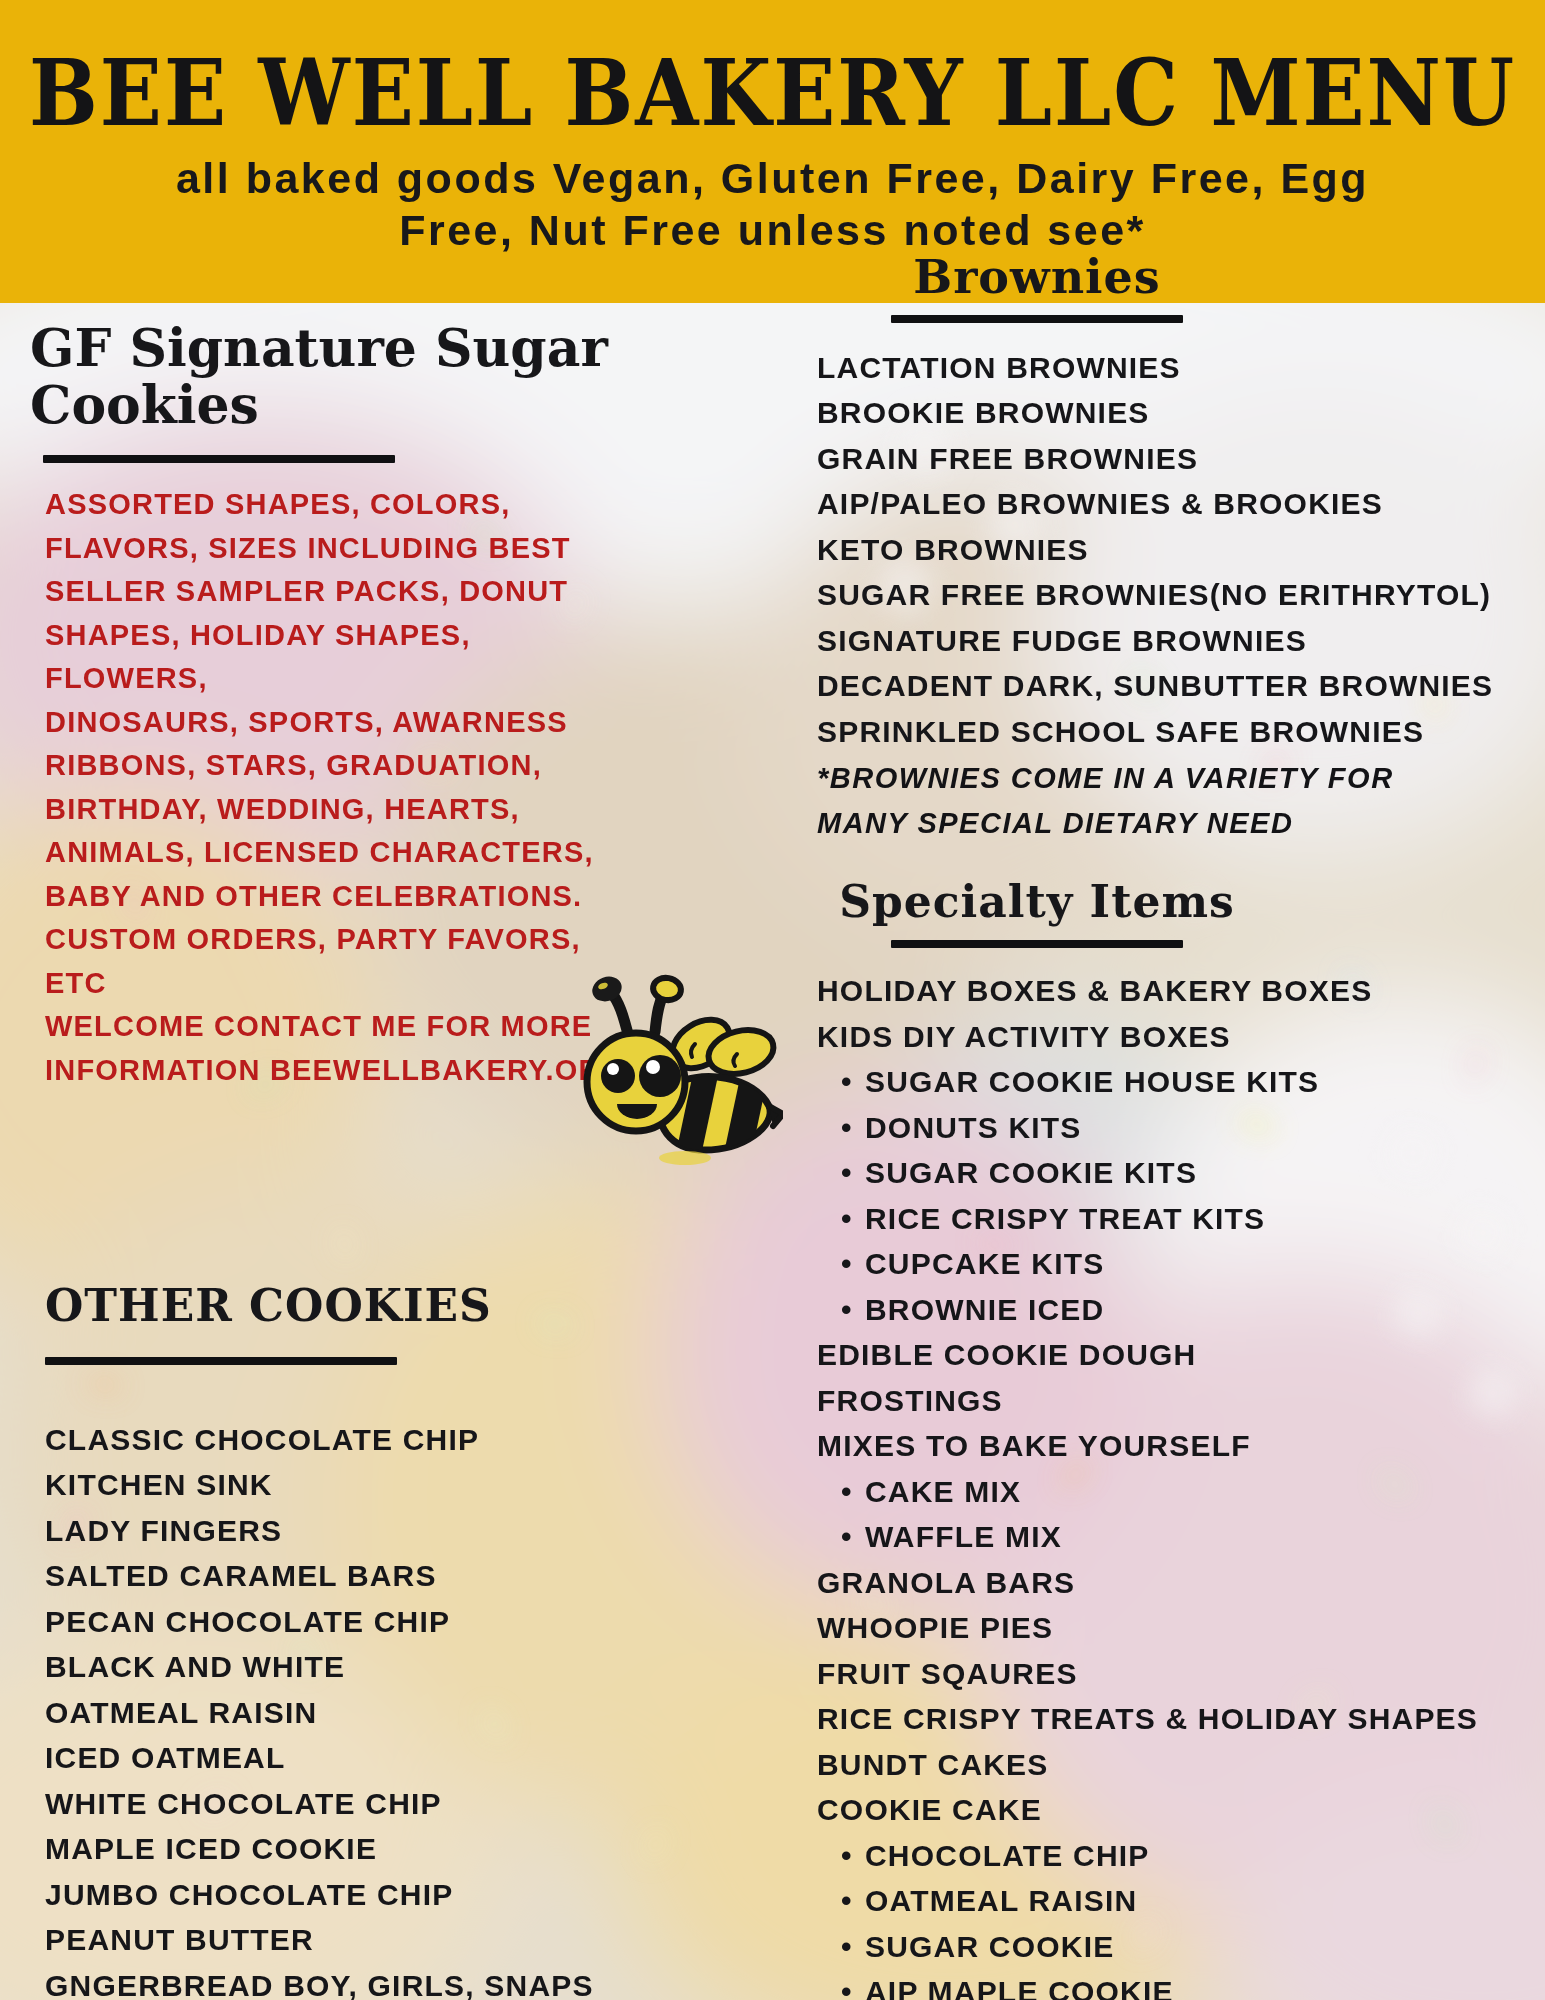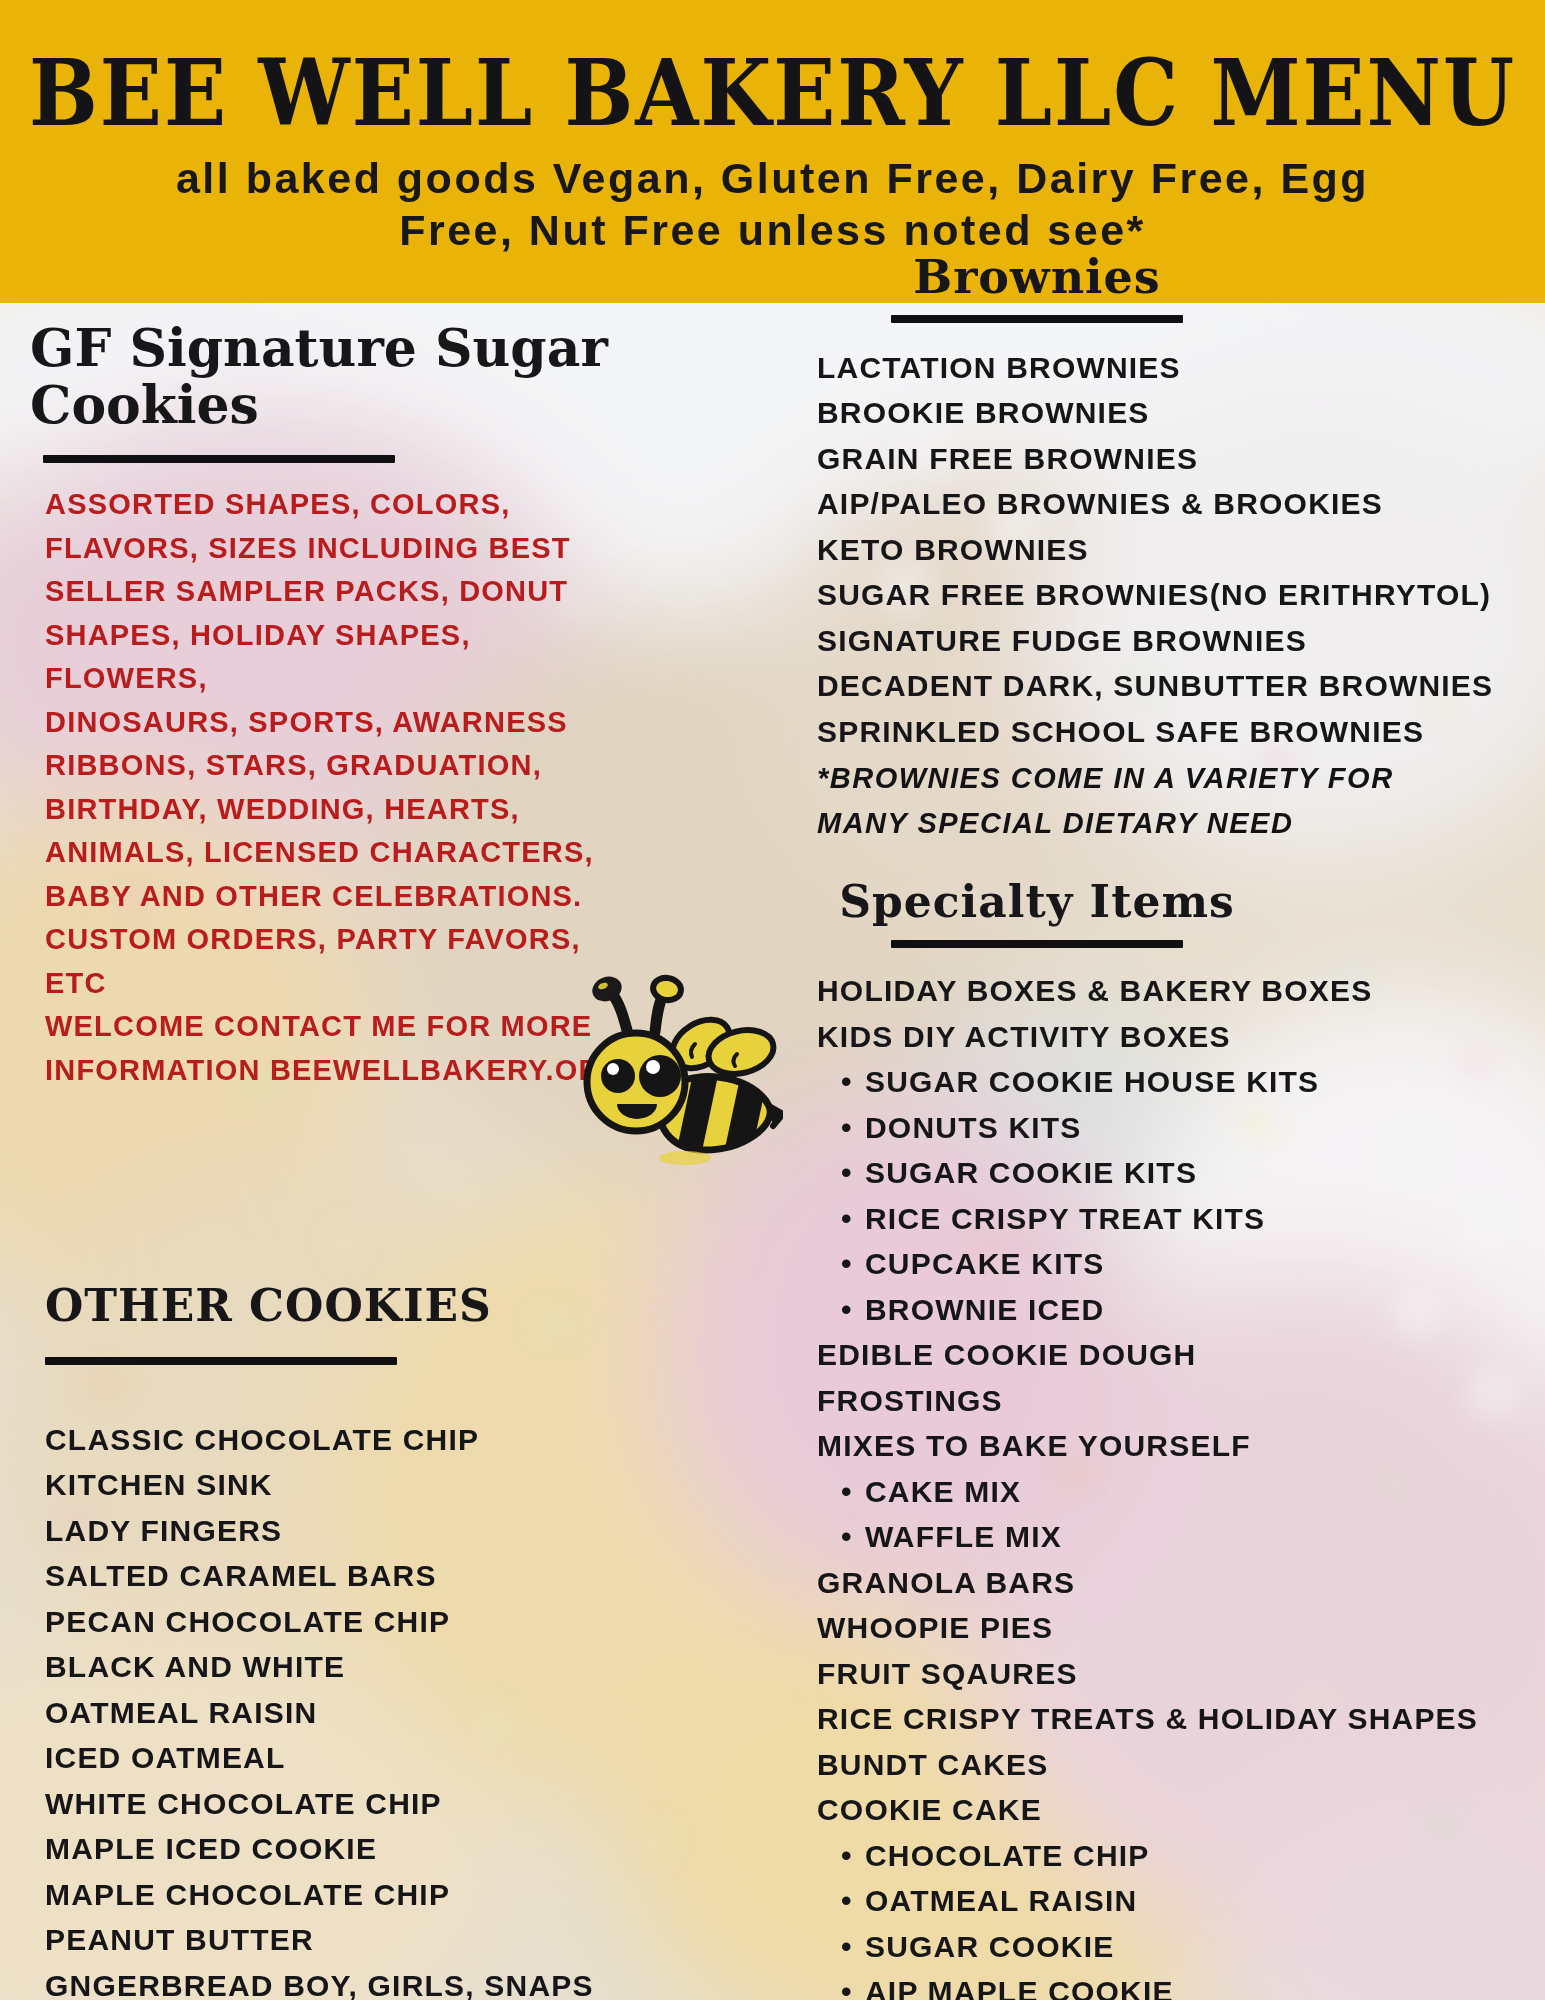--- a/index.html
+++ b/index.html
@@ -171,21 +171,21 @@
         <li>CLASSIC CHOCOLATE CHIP</li>
         <li>KITCHEN SINK</li>
         <li>LADY FINGERS</li>
         <li>SALTED CARAMEL BARS</li>
         <li>PECAN CHOCOLATE CHIP</li>
         <li>BLACK AND WHITE</li>
         <li>OATMEAL RAISIN</li>
         <li>ICED OATMEAL</li>
         <li>WHITE CHOCOLATE CHIP</li>
         <li>MAPLE ICED COOKIE</li>
-        <li>MAPLE CHOCOLATE CHIP</li>
+        <li>JUMBO CHOCOLATE CHIP</li>
         <li>PEANUT BUTTER</li>
         <li>GNGERBREAD BOY, GIRLS, SNAPS</li>
         <li>CHOCOLATE LADY FINGERS</li>
       </ul>
   </section>
 
   <section class="col-right">
     <div class="rc-head">
       <h2 class="br-title">Brownies</h2>
       <div class="rule br-rule"></div>

